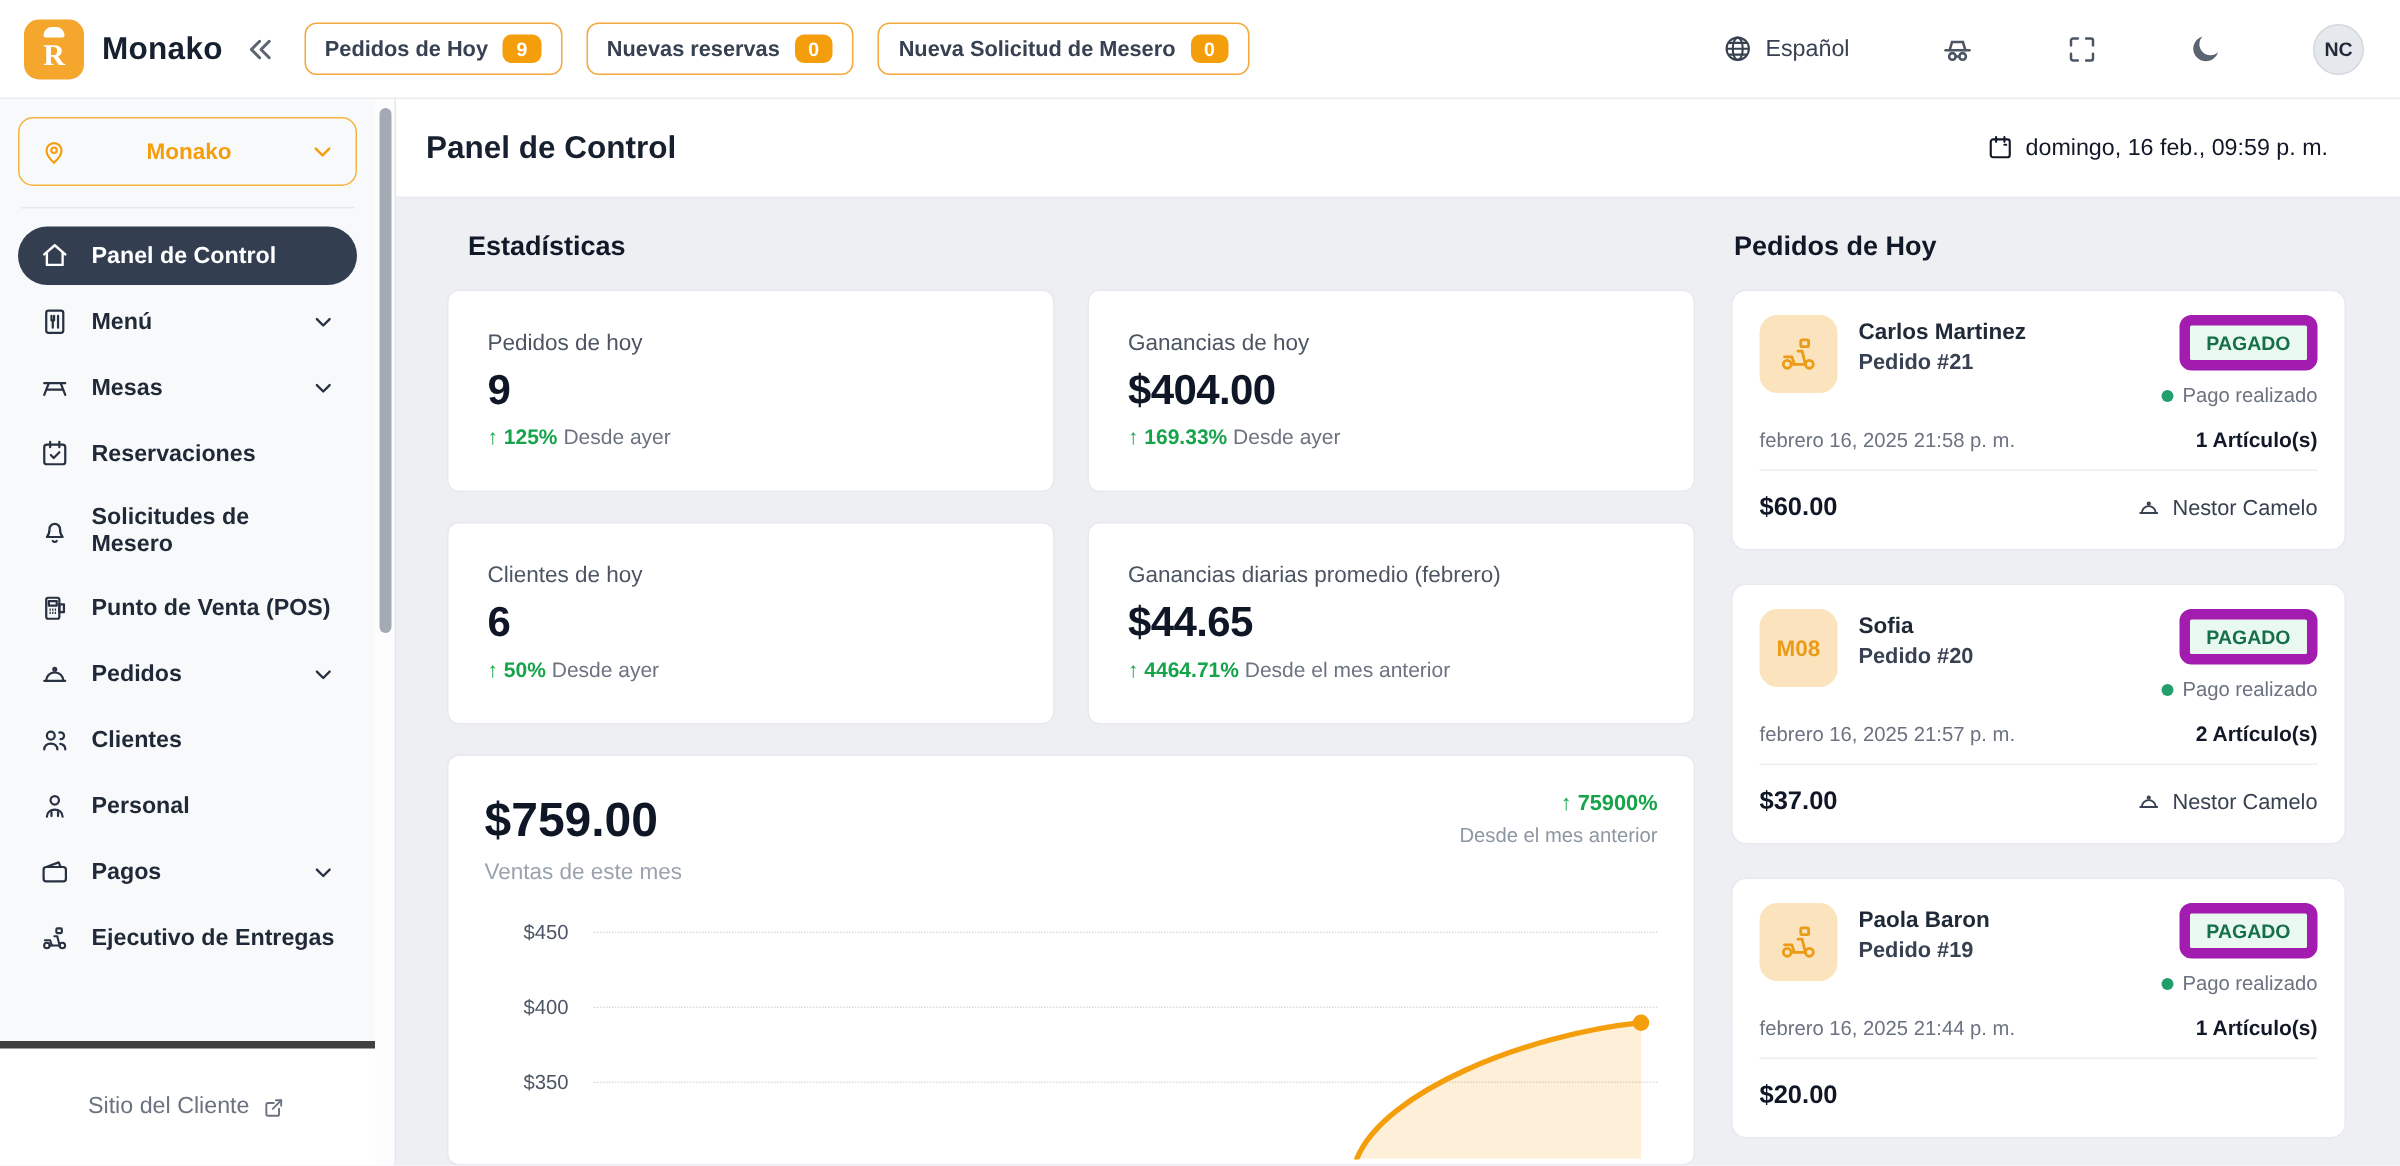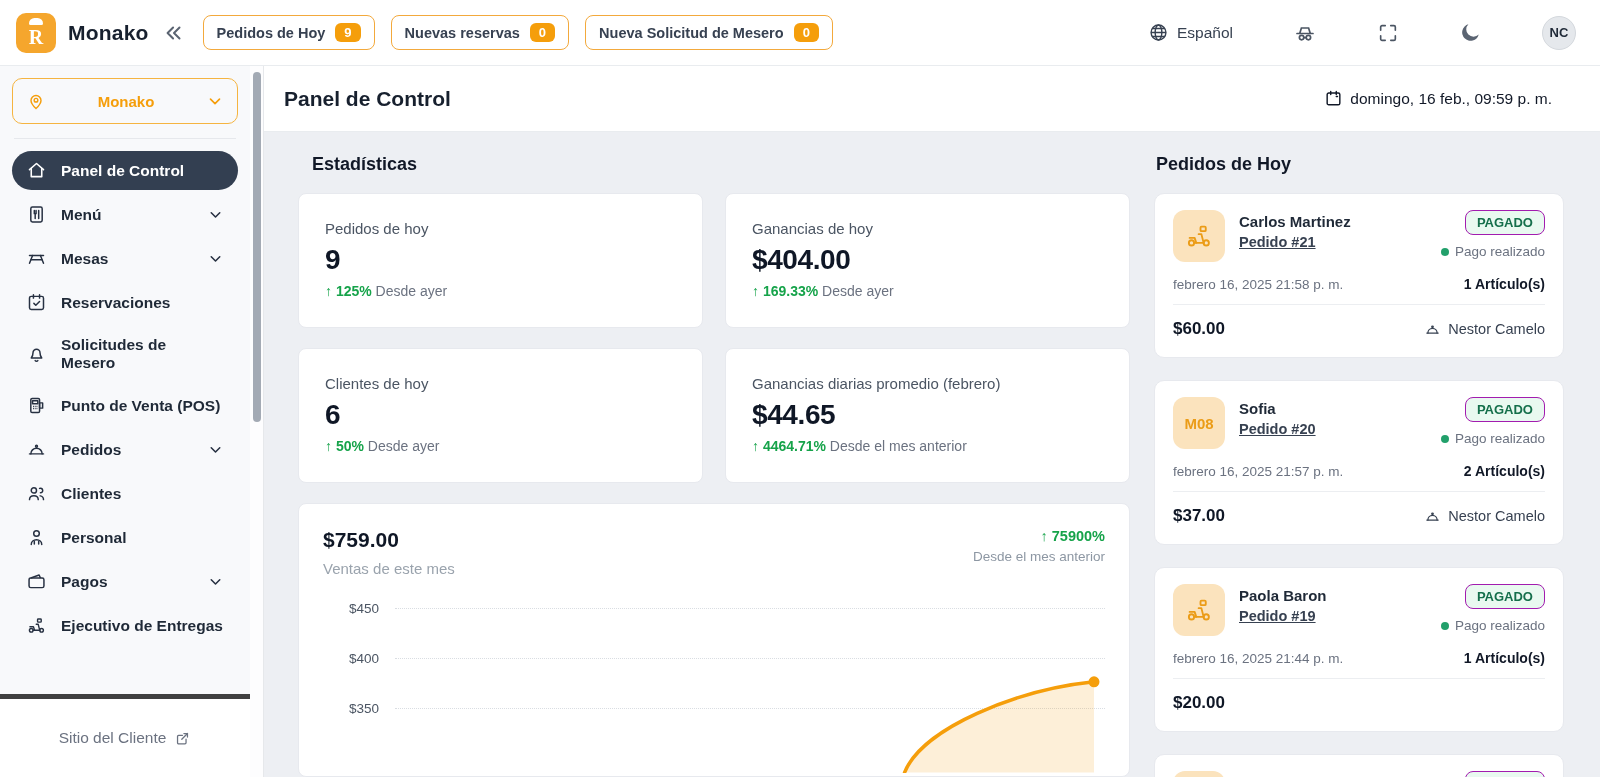--- a/index.html
+++ b/index.html
@@ -57,47 +57,47 @@
 
   .stats-grid { display:grid; grid-template-columns:1fr 1fr; gap:20px 22px; margin-bottom:20px; }
   .stat-card { background:#fff; border:1px solid #e7e9ee; border-radius:8px; padding:26px 26px; height:135px; }
   .stat-label { font-size:15px; color:#4b5563; margin-bottom:7px; }
   .stat-value { font-size:28px; font-weight:800; color:#0f1726; letter-spacing:-.4px; }
   .stat-delta { margin-top:7px; font-size:14px; color:#6b7280; }
   .green { color:#16a34a; font-weight:600; }
 
   .chart-card { background:#fff; border:1px solid #e7e9ee; border-radius:8px; padding:24px; flex:1; position:relative; overflow:hidden; }
   .chart-head { display:flex; justify-content:space-between; align-items:flex-start; }
-  .chart-total { font-size:21px; font-weight:800; color:#0f1726; }
+  .chart-total { font-size:32px; font-weight:800; color:#0f1726; }
   .chart-sub { font-size:15px; color:#9aa3ad; margin-top:8px; }
   .chart-delta { font-size:14.5px; text-align:right; }
   .chart-delta-sub { font-size:13.5px; color:#8d97a3; margin-top:5px; text-align:right; }
   .grid-rows { margin-top:6px; }
   .grid-row { display:flex; align-items:center; height:50px; }
   .ytick { width:72px; text-align:right; padding-right:16px; font-size:13.5px; color:#4b5563; }
   .gline { flex:1; border-top:1px dotted #d9dde2; }
   .curve-svg { position:absolute; left:80px; right:12px; top:106px; bottom:0; }
 
   .order-card { background:#fff; border:1px solid #e7e9ee; border-radius:10px; padding:16px 18px; margin-bottom:22px; cursor:pointer; flex:0 0 auto; }
   .order-top { display:flex; gap:14px; }
   .order-ic { width:52px; height:52px; border-radius:12px; background:#fbe3bd; display:flex; align-items:center; justify-content:center; color:#eb9c17; flex:0 0 auto; font-size:15px; font-weight:700; }
   .order-names { flex:1; padding-top:3px; }
   .o-name { font-size:15px; font-weight:700; color:#1f2937; }
-  .o-num { font-size:14.5px; font-weight:600; color:#374151; margin-top:4px;text-decoration:underline; }
+  .o-num { font-size:14.5px; font-weight:600; color:#374151; margin-top:4px; }
   .order-status { text-align:right; }
-  .badge { display:inline-block; border:1px solid #a21caf; background:#e9f9f0; color:#156f4b; font-size:13px; font-weight:700; padding:4px 11px; border-radius:8px; }
+  .badge { display:inline-block; border:7px solid #a21caf; background:#e9f9f0; color:#156f4b; font-size:13px; font-weight:700; padding:4px 11px; border-radius:8px; }
   .paid-line { margin-top:9px; font-size:13.5px; color:#6b7280; display:flex; align-items:center; gap:6px; justify-content:flex-end; }
   .gdot { width:8px; height:8px; border-radius:50%; background:#22a06b; }
   .order-meta { display:flex; justify-content:space-between; align-items:center; margin-top:14px; }
   .o-date { font-size:13.5px; color:#6b7280; }
   .o-items { font-size:14px; font-weight:700; color:#111827; }
   .order-sep { border-top:1px solid #eceef1; margin:12px 0; }
   .order-foot { display:flex; justify-content:space-between; align-items:center; min-height:24px; }
   .o-total { font-size:17px; font-weight:800; color:#0f1726; }
-  .o-waiter { display:flex; align-items:center; gap:7px; font-size:14.5px; color:#374151; }
+  .o-waiter { display:flex; align-items:flex-end; gap:7px; font-size:14.5px; color:#374151; }
 </style>
 </head>
 <body>
 
 <header class="topbar">
   <div class="logo">
     <span class="hat"></span>
     <span class="letter">R</span>
   </div>
   <div class="brand">Monako</div>

